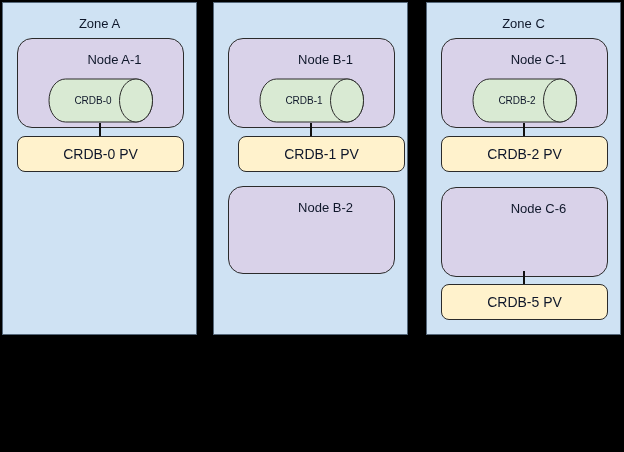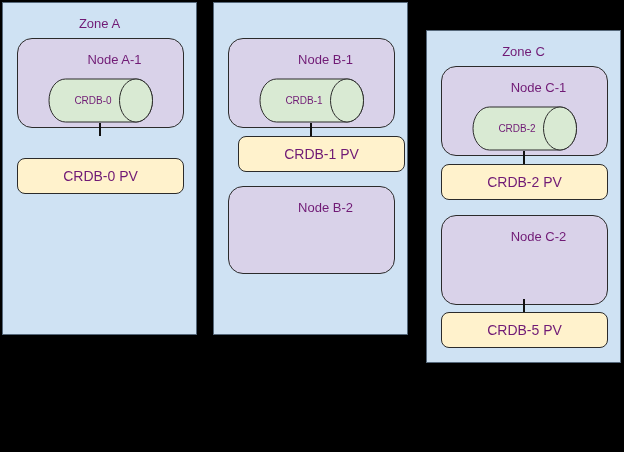--- a/index.html
+++ b/index.html
@@ -2,21 +2,21 @@
 <html style="--background: #000000; --zone-fill: #cfe2f3; --zone-border: #56687a; --node-fill: #d9d2e9; --cylinder-fill: #d9ead3; --pv-fill: #fff2cc; --shape-border: #2b2b2b; --connector: #111111;"><head>
 <meta charset="utf-8">
 <style>
   html, body { margin: 0; padding: 0; background: #000; }
   .canvas {
     position: relative;
     width: 624px;
     height: 452px;
     background: var(--background, #000);
     font-family: "Liberation Sans", sans-serif;
-    color: #701a75;
+    color: #0f172a;
     overflow: hidden;
   }
   .zone {
     position: absolute;
     top: 2px;
     width: 195px;
     height: 333px;
     background: var(--zone-fill, #cfe2f3);
     border: 1px solid var(--zone-border, #56687a);
     box-sizing: border-box;
@@ -92,21 +92,21 @@
     <div class="cyl" style="left:45px; top:75px;">
       <svg width="105" height="45" viewBox="0 0 105 45">
         <path class="cyl-shape" d="M 88 1 L 17.5 1 A 16.5 21.5 0 0 0 17.5 44 L 88 44 A 16.5 21.5 0 0 0 88 1 Z"></path>
         <ellipse class="cyl-shape" cx="88" cy="22.5" rx="16.5" ry="21.5"></ellipse>
       </svg>
       <span class="cyl-label">CRDB-0</span>
     </div>
 
     <div class="connector" style="left:96px; top:120px; height:13px;"></div>
 
-    <div class="pv" style="left:14px; top:133px; width:167px;margin-top:22px;">CRDB-0 PV</div>
+    <div class="pv" style="left:14px; top:133px; width:167px;">CRDB-0 PV</div>
   </div>
 
   <div class="zone" style="left:213px;">
 
     <div class="node" style="left:14px; top:35px; width:167px; height:90px;">
       <div class="node-title">Node B-1</div>
     </div>
 
     <div class="cyl" style="left:45px; top:75px;">
       <svg width="105" height="45" viewBox="0 0 105 45">
@@ -118,41 +118,41 @@
 
     <div class="connector" style="left:96px; top:120px; height:13px;"></div>
 
     <div class="pv" style="left:24px; top:133px; width:167px;">CRDB-1 PV</div>
 
     <div class="node" style="left:14px; top:183px; width:167px; height:88px;">
       <div class="node-title">Node B-2</div>
     </div>
   </div>
 
-  <div class="zone" style="left:426px;margin-top:28px;">
+  <div class="zone" style="left:426px;">
     <div class="zone-title">Zone C</div>
 
     <div class="node" style="left:14px; top:35px; width:167px; height:90px;">
       <div class="node-title">Node C-1</div>
     </div>
 
     <div class="cyl" style="left:45px; top:75px;">
       <svg width="105" height="45" viewBox="0 0 105 45">
         <path class="cyl-shape" d="M 88 1 L 17.5 1 A 16.5 21.5 0 0 0 17.5 44 L 88 44 A 16.5 21.5 0 0 0 88 1 Z"></path>
         <ellipse class="cyl-shape" cx="88" cy="22.5" rx="16.5" ry="21.5"></ellipse>
       </svg>
       <span class="cyl-label">CRDB-2</span>
     </div>
 
     <div class="connector" style="left:96px; top:120px; height:13px;"></div>
 
     <div class="pv" style="left:14px; top:133px; width:167px;">CRDB-2 PV</div>
 
     <div class="node" style="left:14px; top:184px; width:167px; height:90px;">
-      <div class="node-title">Node C-2</div>
+      <div class="node-title">Node C-6</div>
     </div>
 
 
     <div class="connector" style="left:96px; top:268px; height:13px;"></div>
 
     <div class="pv" style="left:14px; top:281px; width:167px;">CRDB-5 PV</div>
   </div>
 
 </div>
 

